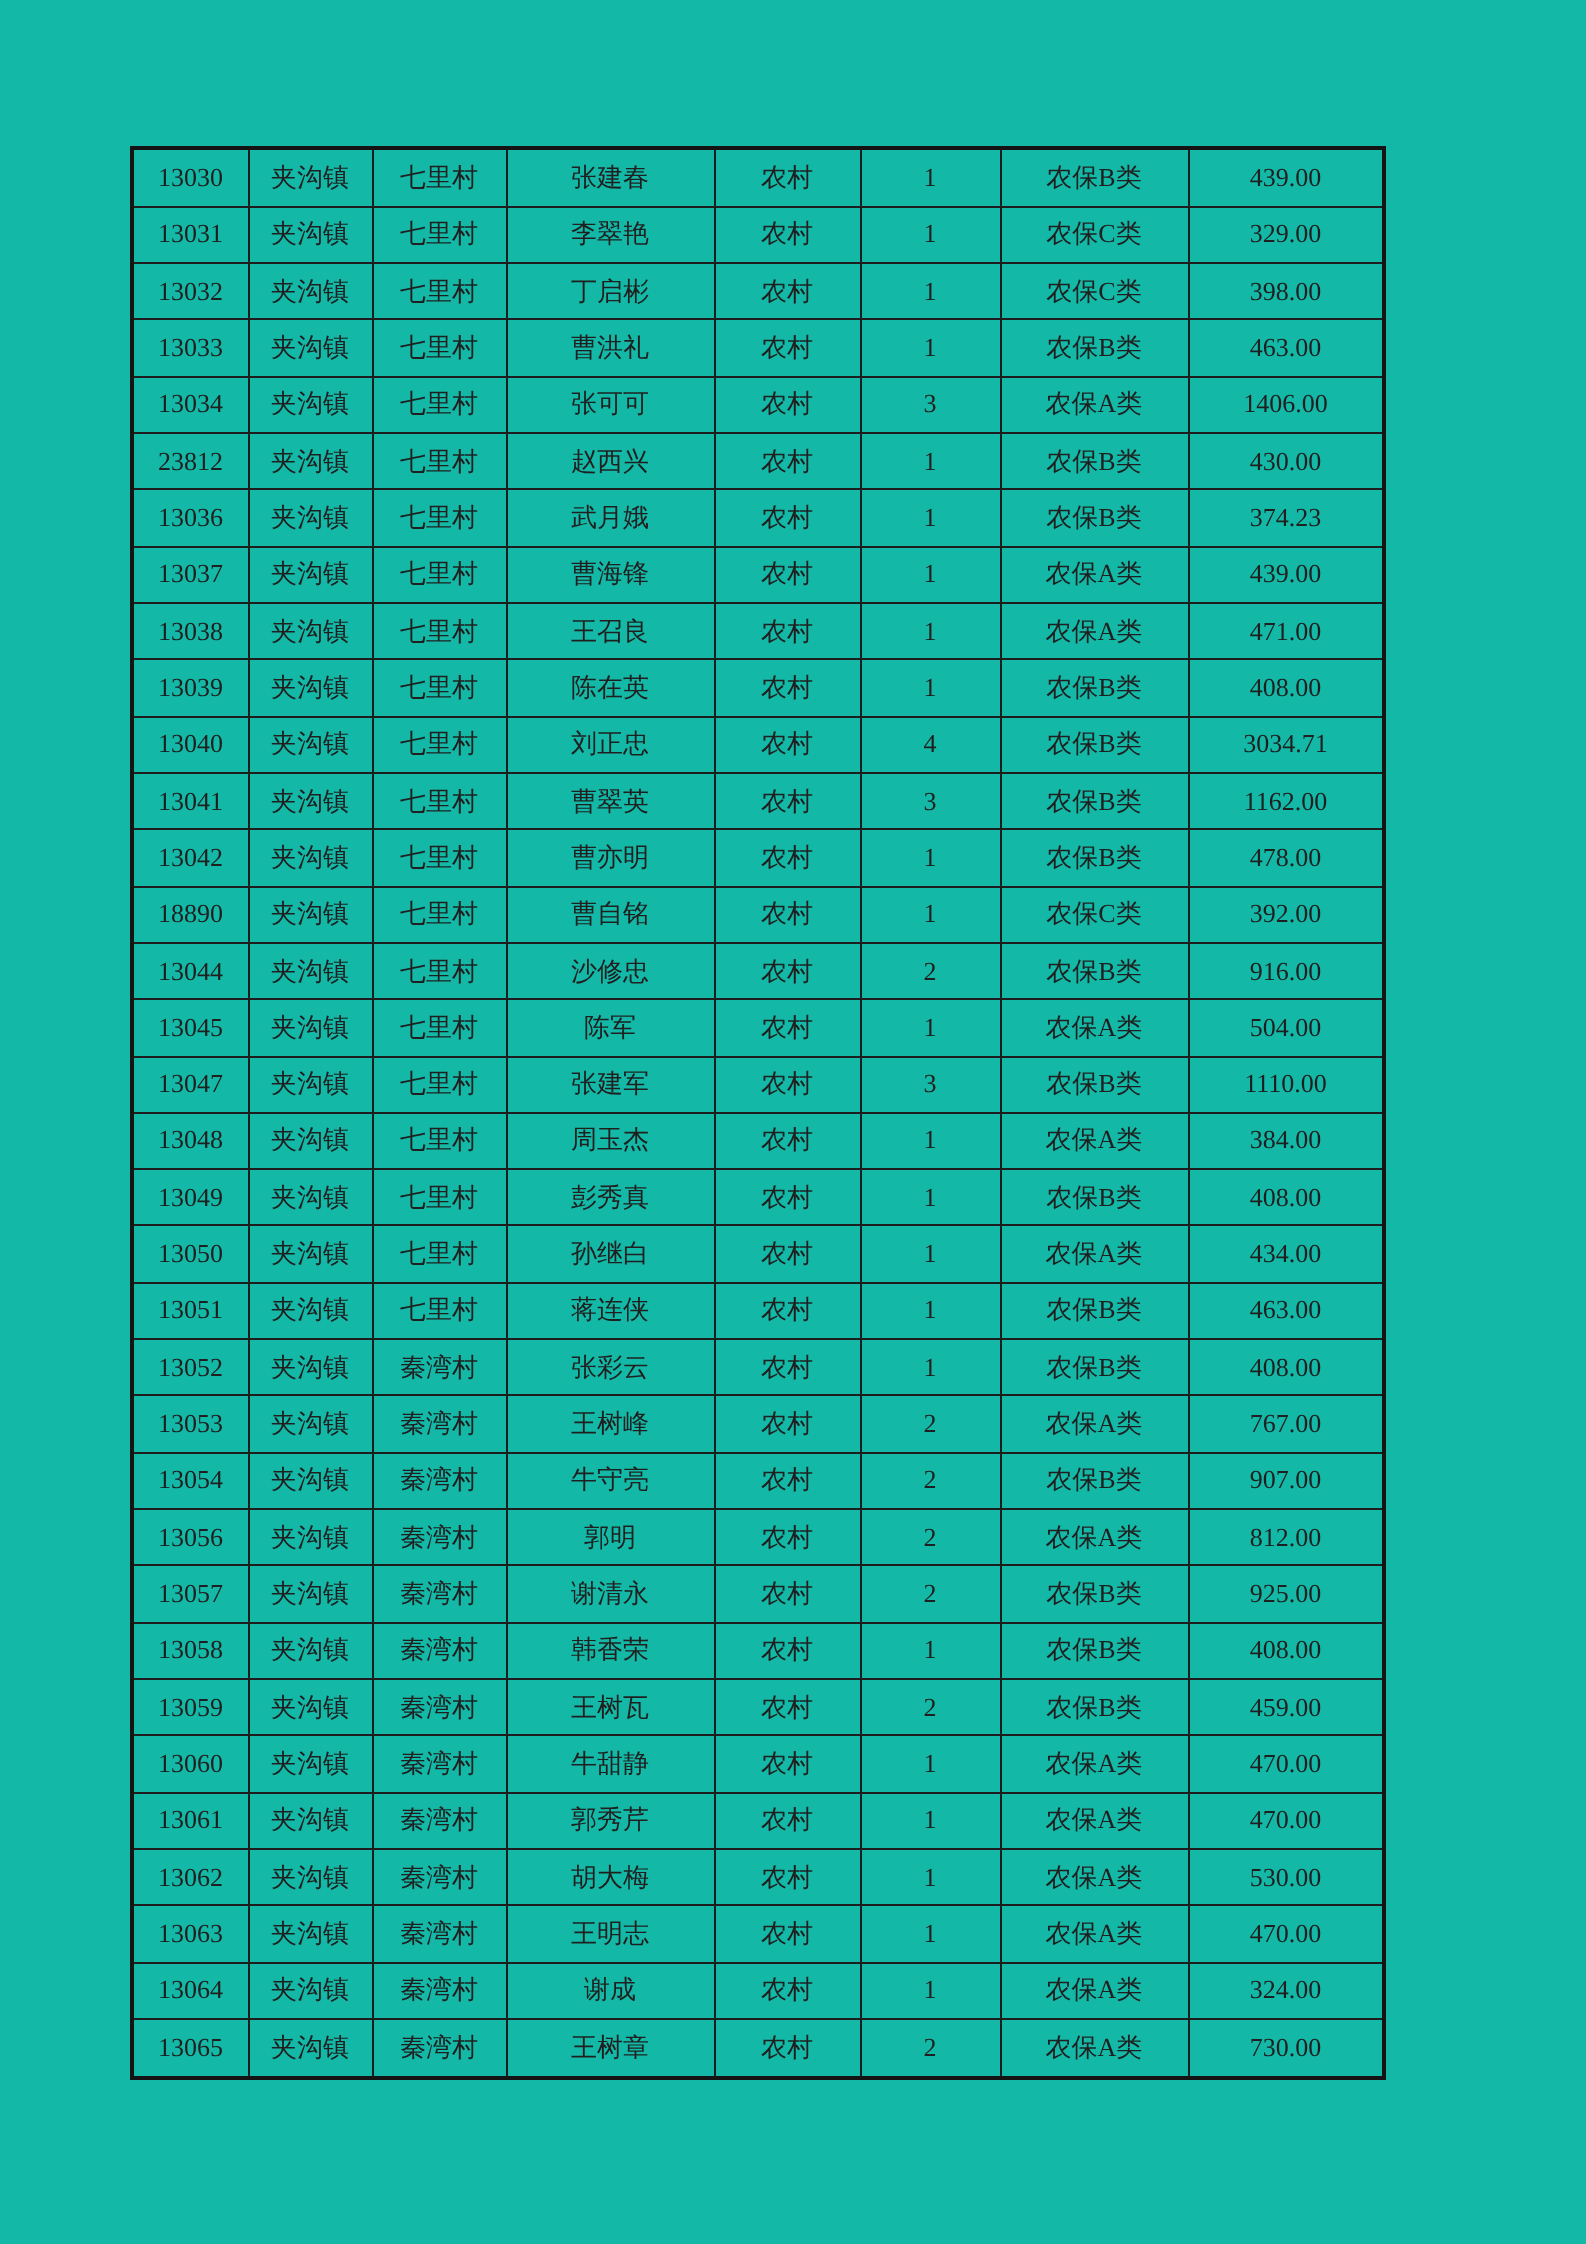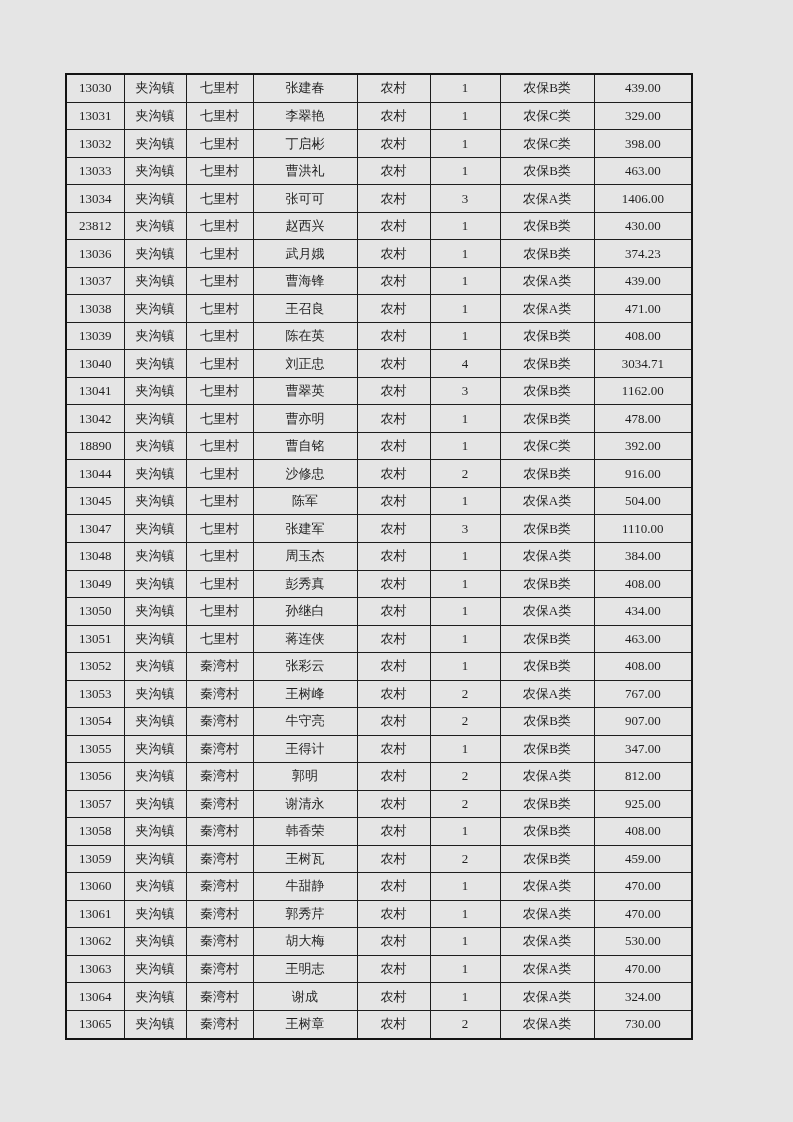--- a/index.html
+++ b/index.html
@@ -4,21 +4,21 @@
 <style>
   html, body {
     margin: 0;
     padding: 0;
     background: #ffffff;
   }
   .page {
     position: relative;
     width: 793px;
     height: 1122px;
-    background: #e5e5e5;
+    background: #14b8a6;
     overflow: hidden;
     font-family: "Liberation Serif", "DejaVu Serif", serif;
   }
   table.roster {
     position: absolute;
     left: 65px;
     top: 73px;
     width: 626px;
     height: 967px;
     border-collapse: collapse;
@@ -294,30 +294,20 @@
           <td>13054</td>
           <td>夹沟镇</td>
           <td>秦湾村</td>
           <td>牛守亮</td>
           <td>农村</td>
           <td>2</td>
           <td>农保B类</td>
           <td>907.00</td>
         </tr>
         <tr>
-          <td>13055</td>
-          <td>夹沟镇</td>
-          <td>秦湾村</td>
-          <td>王得计</td>
-          <td>农村</td>
-          <td>1</td>
-          <td>农保B类</td>
-          <td>347.00</td>
-        </tr>
-        <tr>
           <td>13056</td>
           <td>夹沟镇</td>
           <td>秦湾村</td>
           <td>郭明</td>
           <td>农村</td>
           <td>2</td>
           <td>农保A类</td>
           <td>812.00</td>
         </tr>
         <tr>

